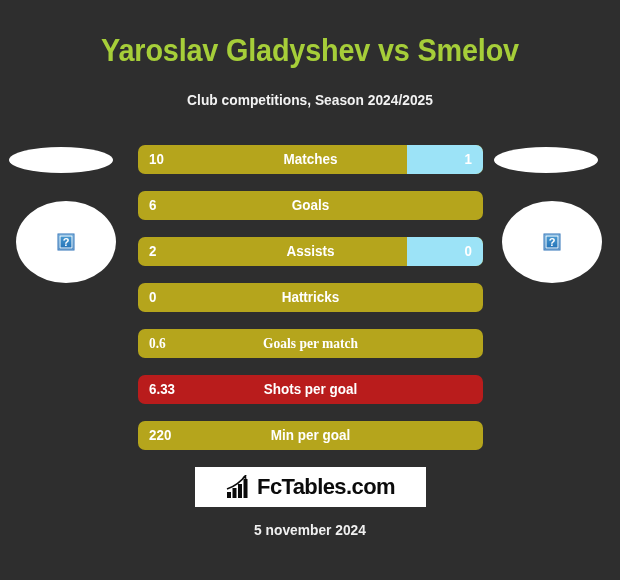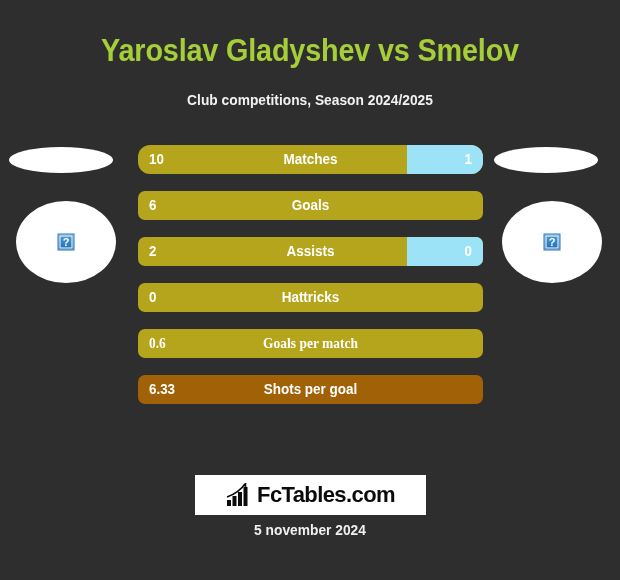--- a/index.html
+++ b/index.html
@@ -170,21 +170,20 @@
     position: absolute;
     top: 446px;
     left: 195px;
     width: 231px;
     height: 40px;
     background: #ffffff;
     display: flex;
     align-items: center;
     justify-content: center;
     gap: 5px;
-    margin-top: 8px;
   }
   .logo-icon {
     width: 26px;
     height: 24px;
     display: block;
   }
   .logo-text {
     color: #0b0b0b;
     font-size: 22px;
     font-weight: bold;
@@ -226,21 +225,21 @@
   <div class="player right">
     <div class="ph-top"></div>
     <div class="ph-main">
       <div class="broken-icon">
         <span>?</span>
       </div>
     </div>
   </div>
 
   <div class="stats" id="stats">
-      <div class="stat-row" style="background: rgb(181, 165, 28); border-radius: 12px;">
+      <div class="stat-row" style="background: rgb(181, 165, 28);">
         <div class="stat-fill-right" style="width: 22%; background: rgb(156, 227, 247);"></div>
         <div class="stat-text">
           <div class="val-left">10</div>
           <div class="stat-label">Matches</div>
           <div class="val-right">1</div>
         </div>
       </div>
       <div class="stat-row" style="background: rgb(181, 165, 28);">
         <div class="stat-text">
           <div class="val-left">6</div>
@@ -263,24 +262,31 @@
           <div class="val-right"></div>
         </div>
       </div>
       <div class="stat-row" style="background: rgb(181, 165, 28); font-family: Liberation Serif, serif;">
         <div class="stat-text">
           <div class="val-left">0.6</div>
           <div class="stat-label">Goals per match</div>
           <div class="val-right"></div>
         </div>
       </div>
-      <div class="stat-row" style="background: #a16207;">
+      <div class="stat-row" style="background: #b91c1c;">
         <div class="stat-text">
           <div class="val-left">6.33</div>
           <div class="stat-label">Shots per goal</div>
+          <div class="val-right"></div>
+        </div>
+      </div>
+      <div class="stat-row" style="background: rgb(181, 165, 28);">
+        <div class="stat-text">
+          <div class="val-left">220</div>
+          <div class="stat-label">Min per goal</div>
           <div class="val-right"></div>
         </div>
       </div>
     </div>
 
   <div class="logo-box">
     <svg class="logo-icon" viewBox="0 0 26 24">
       <rect x="1" y="17" width="4" height="6" fill="#0b0b0b"></rect>
       <rect x="6.5" y="13" width="4" height="10" fill="#0b0b0b"></rect>
       <rect x="12" y="9" width="4" height="14" fill="#0b0b0b"></rect>

